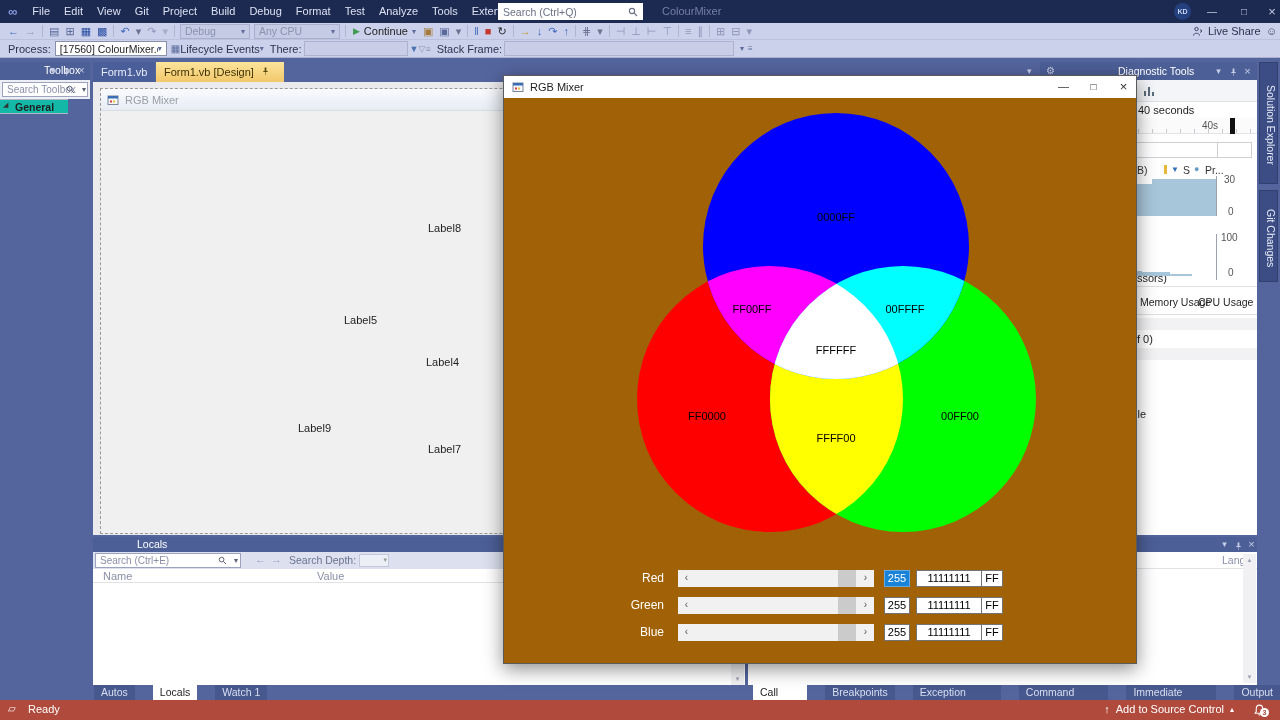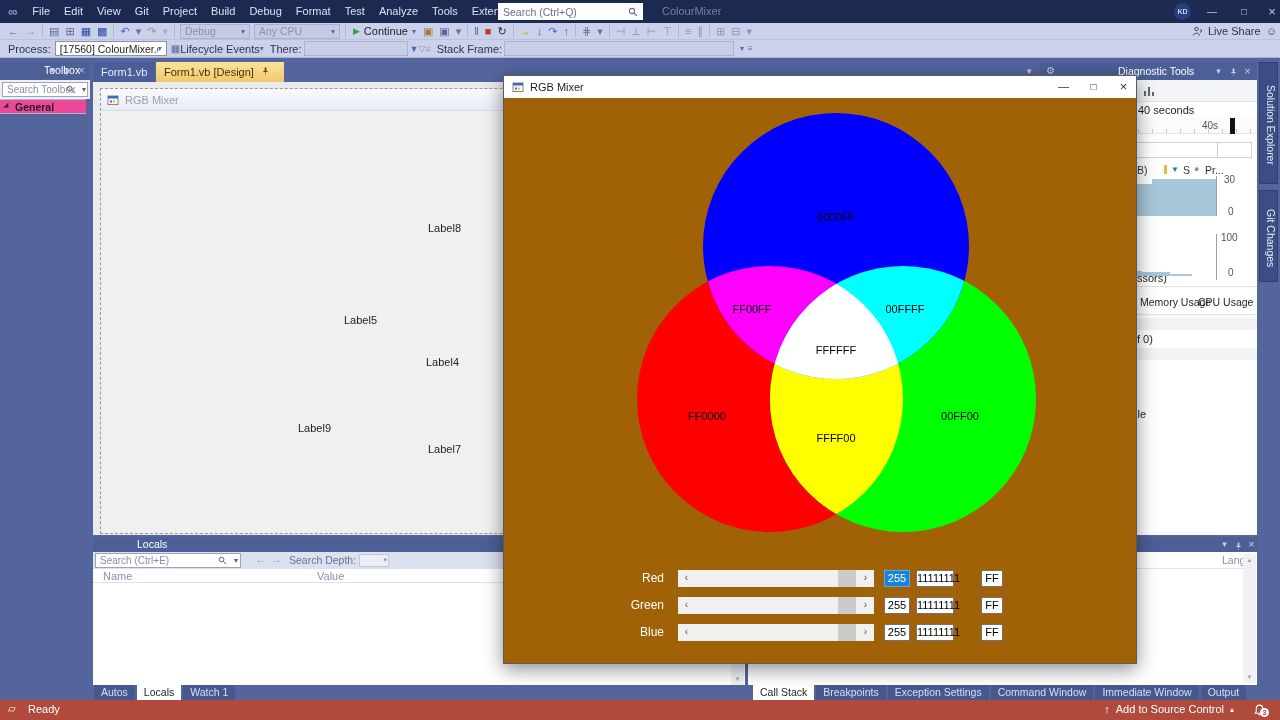--- a/index.html
+++ b/index.html
@@ -37,21 +37,21 @@
 #form-outer{position:absolute;left:7px;top:6px;width:672px;height:446px;border:1px dashed #999;background:#F0F0F0;}
 #form-titlebar{position:absolute;left:0;top:0;right:0;height:22px;background:linear-gradient(#F8FAFD,#E8ECF4);border-bottom:1px solid #D8DCE5;}
 #form-title{position:absolute;left:24px;top:0;line-height:22px;color:#9A9EA6;font-size:11px;}
 .dz-label{position:absolute;color:#1E1E1E;font-size:11px;}
 
 #locals-toolbar{position:absolute;left:93px;top:552px;width:652px;height:17px;background:#DCE0EF;}
 #locals-colhdr{position:absolute;left:93px;top:569px;width:652px;height:14px;background:#FFFFFF;border-bottom:1px solid #E2E2E6;color:#8A8FA8;font-size:11px;}
 #locals-content{position:absolute;left:93px;top:583px;width:652px;height:102px;background:#FFFFFF;}
 .vscroll{position:absolute;width:13px;background:#F1F1F4;}
 .vscroll span{position:absolute;left:0;width:13px;text-align:center;font-size:7px;color:#9AA0B4;}
-.btabs{position:absolute;display:flex;gap:2px;}
+.btabs{position:absolute;display:flex;gap:18px;}
 .btab{background:#47588E;color:#D8DEF0;font-size:10.5px;padding:1px 7px;height:15px;line-height:13px;}
 .btab.active{background:#FFFFFF;color:#1E1E1E;}
 
 #diag{position:absolute;left:1040px;top:62px;width:217px;height:473px;}
 #diag-content{position:absolute;left:0;top:18px;width:217px;height:455px;background:#FFFFFF;overflow:hidden;}
 .dtx{position:absolute;color:#1E1E1E;font-size:11px;white-space:nowrap;}
 .dax{position:absolute;color:#555;font-size:10px;}
 .area{position:absolute;background:#A7C6D9;}
 
 .vtab{position:absolute;left:1259px;width:19px;background:#3C4D85;border:1px solid #31406F;color:#E6EAF6;font-size:10.5px;writing-mode:vertical-rl;text-align:center;padding-top:4px;}
@@ -63,21 +63,21 @@
 #mixer-client{position:absolute;left:0;top:22px;width:632px;height:565px;background:#a16207;}
 .mwbtn{position:absolute;top:0;width:27px;height:22px;text-align:center;line-height:21px;color:#333;}
 .ch-row{position:absolute;left:0;height:17px;width:100%;}
 .ch-label{position:absolute;left:98px;top:0;width:62px;text-align:right;color:#fff;font-size:12px;line-height:17px;}
 .ch-scroll{position:absolute;left:174px;top:0;width:196px;height:17px;background:#F1F1F1;}
 .sb-arrow{position:absolute;top:0;width:17px;height:17px;text-align:center;line-height:16px;font-size:10px;color:#555;}
 .sb-l{left:0;}.sb-r{right:0;}
 .sb-thumb{position:absolute;right:18px;top:0;width:18px;height:17px;background:#CBCBCB;}
 .ch-box{position:absolute;top:0;height:17px;background:#fff;border:1px solid #737373;color:#000;font-size:11px;text-align:center;line-height:15px;}
 .val{left:380px;width:26px;}
-.bin{left:412px;width:38px;}
+.bin{left:412px;width:66px;}
 .hex{left:477px;width:22px;}
 .selected{background:#1883D7;border-color:#66A8E0;color:#fff;}
 </style>
 </head>
 <body>
 
 <div id="screen">
 
   <div id="titlebar">
     <span class="vs-logo">∞</span>
@@ -212,21 +212,21 @@
   <div style="position:absolute;left:0;top:80px;width:90px;height:19px;background:#EDEFF5;">
     <div style="position:absolute;left:2px;top:2px;width:86px;height:15px;background:#FFF;border:1px solid #9CA3BE;">
       <span style="position:absolute;left:4px;top:1px;color:#8A8FA8;font-size:10px;">Search Toolbox</span>
       <svg style="position:absolute;right:12px;top:2px;" width="9" height="9" viewBox="0 0 10 10">
           <circle cx="4" cy="4" r="2.6" fill="none" stroke="#5A5F73" stroke-width="1.1"></circle>
           <line x1="6.2" y1="6.2" x2="9" y2="9" stroke="#5A5F73" stroke-width="1.1"></line>
         </svg>
       <span style="position:absolute;right:1px;top:2px;font-size:8px;color:#5A5F73;">▾</span>
     </div>
   </div>
-  <div style="position:absolute;left:0;top:99px;width:86px;height:15px;background:#ec4899;border-top:1px solid #B2B7C8;border-bottom:1px solid #B2B7C8;">
+  <div style="position:absolute;left:0;top:99px;width:68px;height:15px;background:#14b8a6;border-top:1px solid #B2B7C8;border-bottom:1px solid #B2B7C8;">
     <span style="position:absolute;left:3px;top:1px;font-size:7px;color:#333;">◢</span>
     <span style="position:absolute;left:15px;top:0;font-size:10.5px;color:#1E1E1E;font-weight:bold;line-height:14px;">General</span>
   </div>
 
   <div class="doctab" style="left:93px;width:62px;background:#4A5E99;color:#E8ECF8;">
     <span>Form1.vb</span>
   </div>
   <div class="doctab" style="left:156px;width:128px;background:linear-gradient(#FBE49B,#F2C86B);color:#3E3104;">
     <span>Form1.vb [Design]</span>
     <span style="margin-left:5px;"><svg width="7" height="9" viewBox="0 0 8 9">

